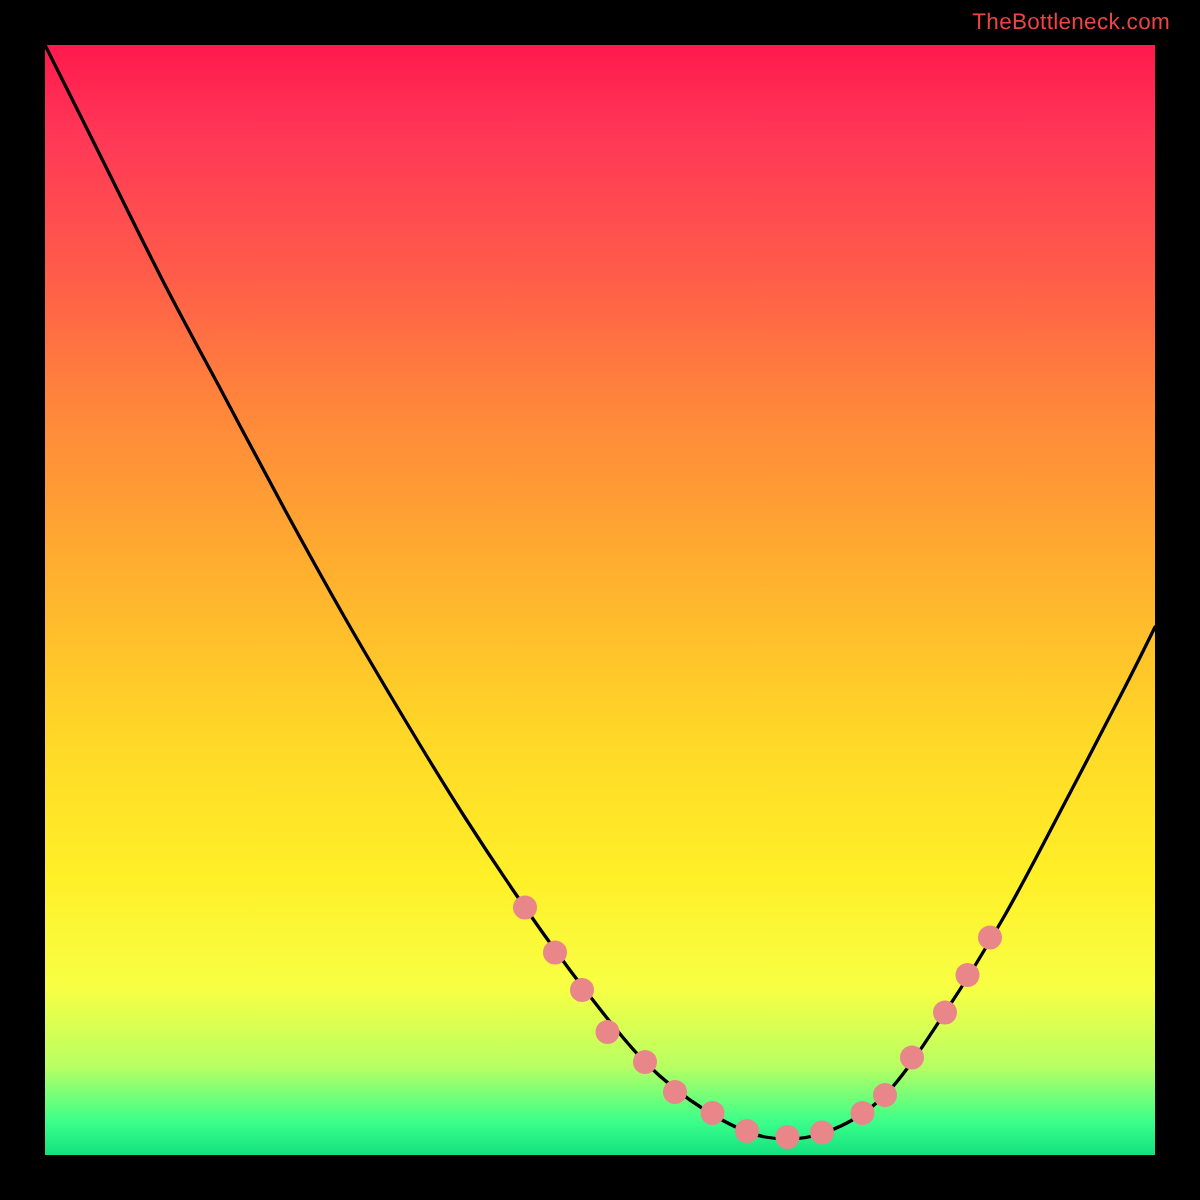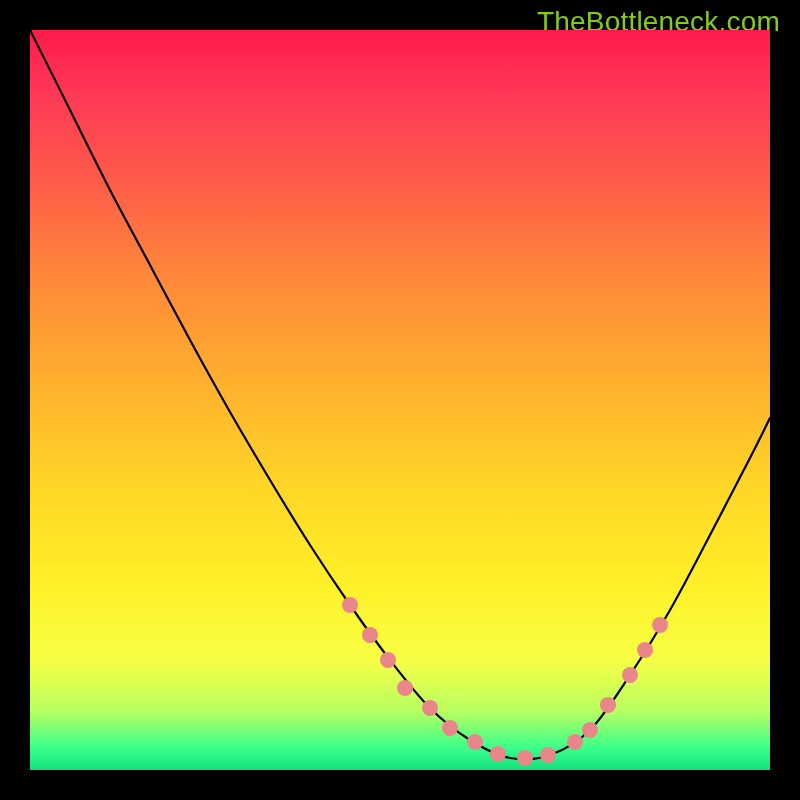--- a/index.html
+++ b/index.html
@@ -35,22 +35,22 @@
       #fff028 75%,
       #f7ff44 85%,
       #b8ff62 92%,
       #3bff8a 97%,
       #13e07f 100%);
   }
   .watermark {
     position: absolute;
     top: 6px;
     right: 20px;
-    color: #84cc16;
-    font-size: 28px;
+    color: #ef4444;
+    font-size: 15px;
     font-weight: 500;
     letter-spacing: 0.2px;
   }
   svg.curve {
     position: absolute;
     left: 0;
     top: 0;
   }
 </style>
 </head>

